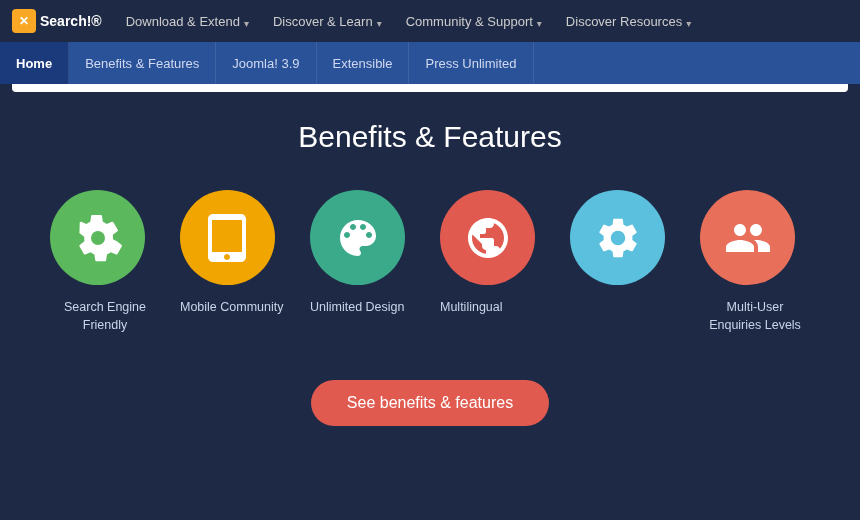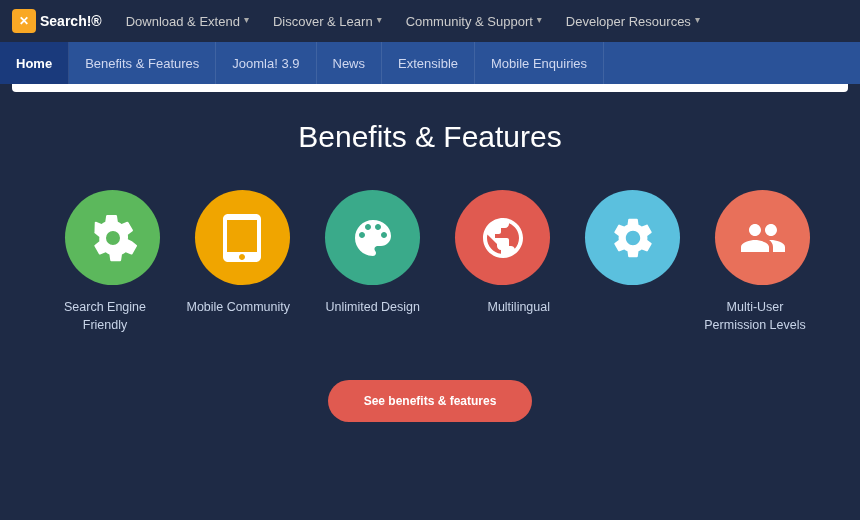--- a/index.html
+++ b/index.html
@@ -40,21 +40,21 @@
       color: white;
       font-weight: bold;
       font-size: 12px;
     }
     .top-nav-item {
       color: #ccc;
       font-size: 13px;
       padding: 6px 10px;
       cursor: pointer;
       display: flex;
-      align-items: flex-start;
+      align-items: flex-end;
       gap: 4px;
       white-space: nowrap;
     }
     .top-nav-item .arrow {
       font-size: 10px;
       color: #aaa;
     }
 
     
     .main-nav {
@@ -108,21 +108,21 @@
     .features-row {
       display: flex;
       gap: 20px;
       justify-content: center;
       margin-bottom: 36px;
     }
 
     .feature-item {
       display: flex;
       flex-direction: column;
-      align-items: flex-end;
+      align-items: flex-start;
       width: 110px;
     }
 
     .feature-circle {
       width: 95px;
       height: 95px;
       border-radius: 50%;
       display: flex;
       align-items: center;
       justify-content: center;
@@ -144,23 +144,23 @@
     .circle-blue { background-color: #5bc0de; }
     .circle-salmon { background-color: #e8705a; }
 
     
     .cta-button {
       background-color: #e05a50;
       color: white;
       border: none;
       border-radius: 25px;
       padding: 14px 36px;
-      font-size: 12px;
+      font-size: 16px;
       cursor: pointer;
-      font-weight: 700;
+      font-weight: 400;
       margin-top: 10px;
     }
 
     
     .icon-svg {
       width: 48px;
       height: 48px;
       fill: white;
     }
   </style>
@@ -178,43 +178,40 @@
   </div>
   <div class="top-nav-item">
     <span>Discover &amp; Learn</span>
     <span class="arrow">▾</span>
   </div>
   <div class="top-nav-item">
     <span>Community &amp; Support</span>
     <span class="arrow">▾</span>
   </div>
   <div class="top-nav-item">
-    <span>Developer Resources</span>
+    <span>Discover Resources</span>
     <span class="arrow">▾</span>
   </div>
 </nav>
 
 <nav class="main-nav">
   <div class="main-nav-item active">
     <span>Home</span>
   </div>
   <div class="main-nav-item">
     <span>Benefits &amp; Features</span>
   </div>
   <div class="main-nav-item">
     <span>Joomla! 3.9</span>
   </div>
   <div class="main-nav-item">
-    <span>News</span>
-  </div>
-  <div class="main-nav-item">
     <span>Extensible</span>
   </div>
   <div class="main-nav-item">
-    <span>Mobile Enquiries</span>
+    <span>Press Unlimited</span>
   </div>
 </nav>
 
 <div class="white-bar"></div>
 
 <main class="content">
   <h1 class="page-title">Benefits &amp; Features</h1>
 
   <div class="features-row">
 
@@ -261,19 +258,19 @@
         </svg>
       </div>
     </div>
 
     <div class="feature-item">
       <div class="feature-circle circle-salmon">
         <svg class="icon-svg" viewBox="0 0 24 24">
           <path d="M16 11c1.66 0 2.99-1.34 2.99-3S17.66 5 16 5c-1.66 0-3 1.34-3 3s1.34 3 3 3zm-8 0c1.66 0 2.99-1.34 2.99-3S9.66 5 8 5C6.34 5 5 6.34 5 8s1.34 3 3 3zm0 2c-2.33 0-7 1.17-7 3.5V19h14v-2.5c0-2.33-4.67-3.5-7-3.5zm8 0c-.29 0-.62.02-.97.05 1.16.84 1.97 1.97 1.97 3.45V19h6v-2.5c0-2.33-4.67-3.5-7-3.5z"></path>
         </svg>
       </div>
-      <span class="feature-label">Multi-User Permission Levels</span>
+      <span class="feature-label">Multi-User Enquiries Levels</span>
     </div>
 
   </div>
 
   <button class="cta-button">See benefits &amp; features</button>
 </main>
 
 </body></html>

